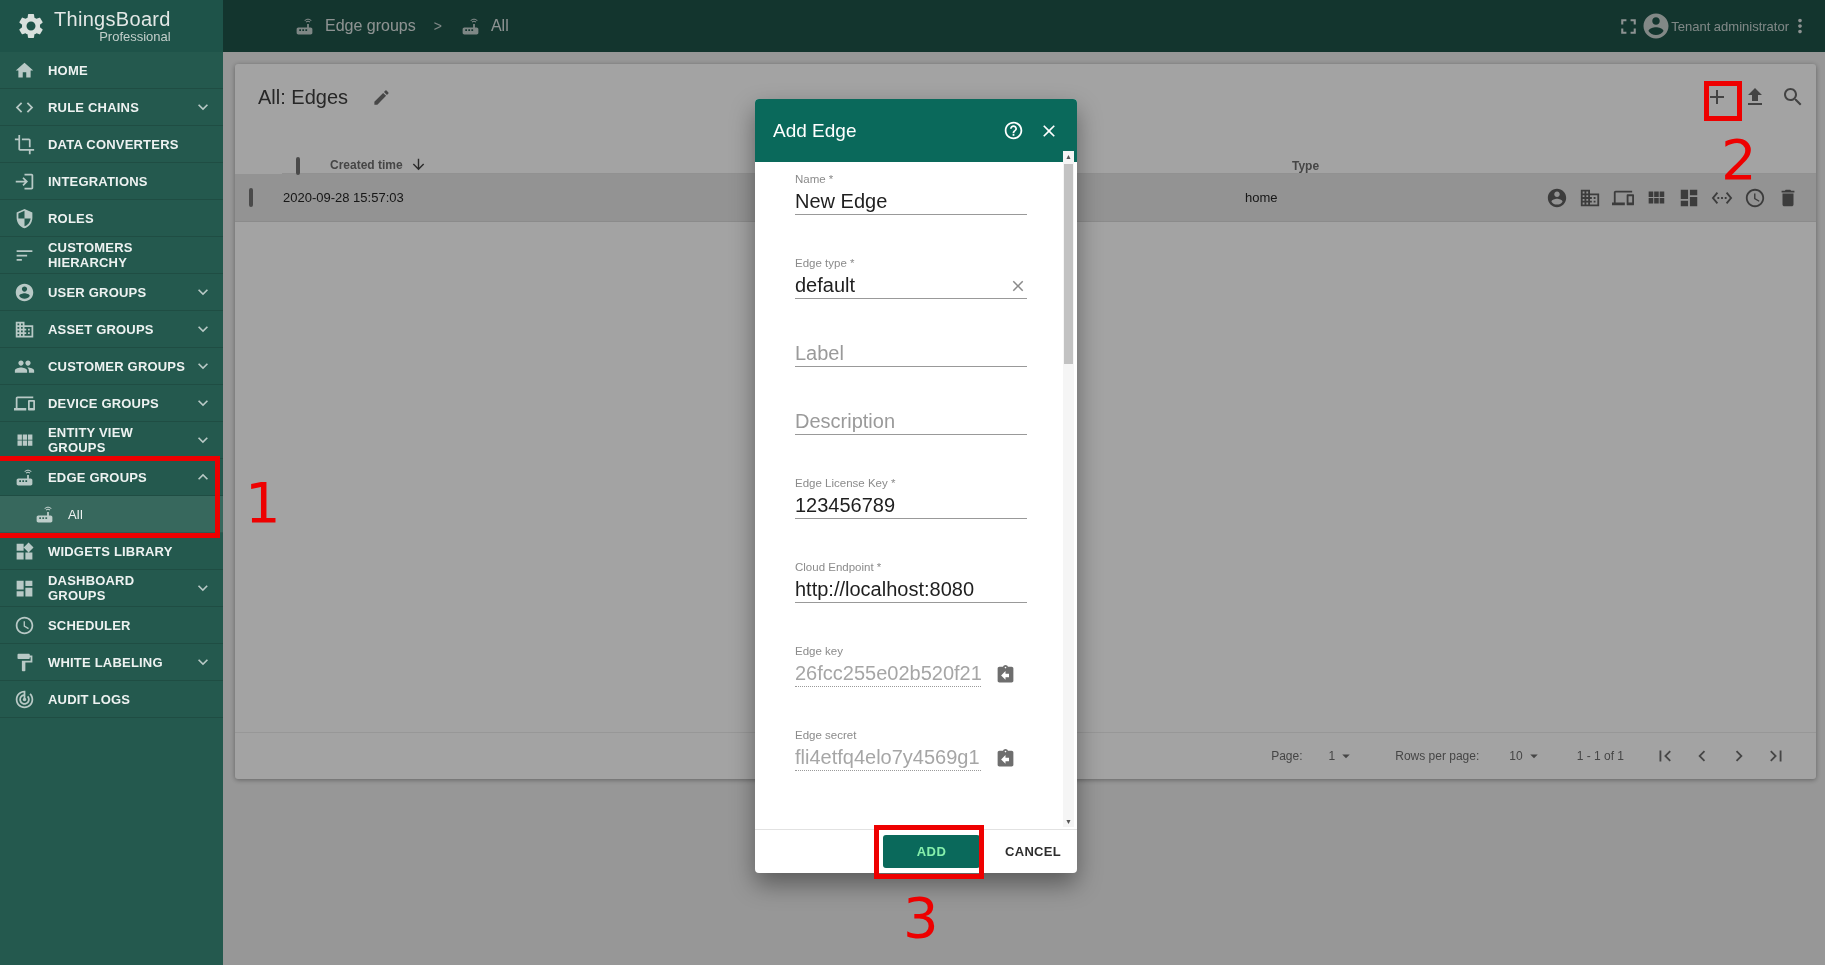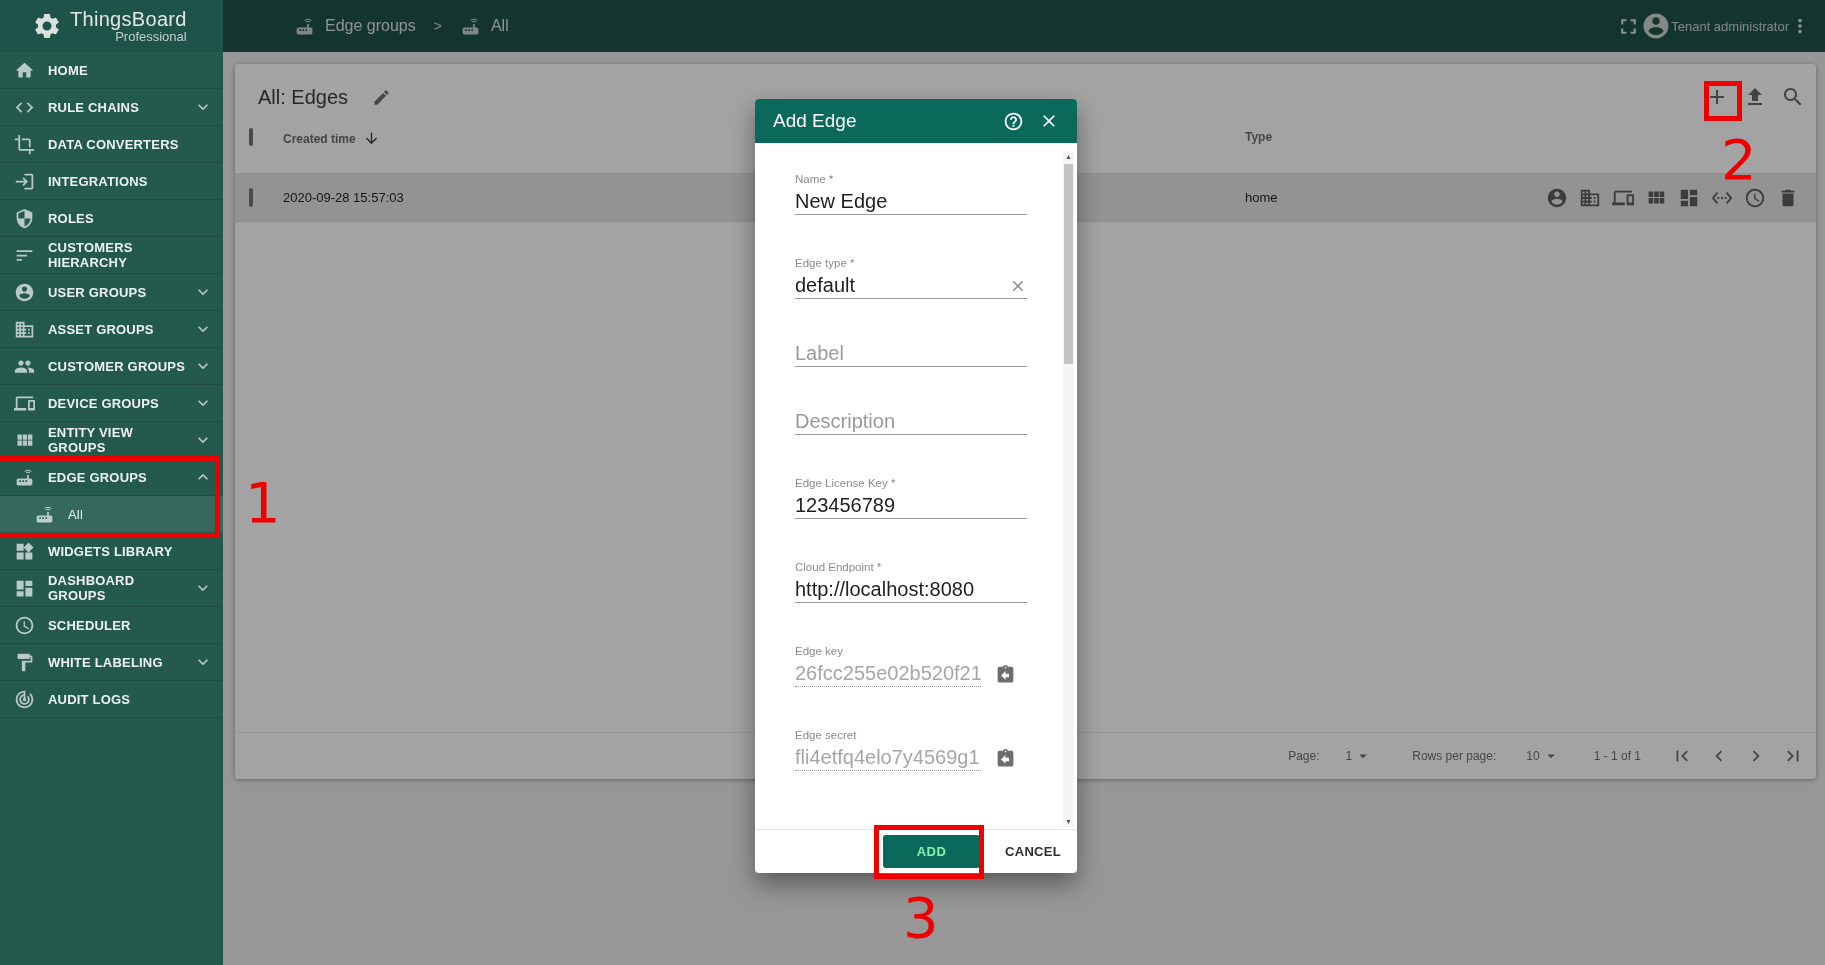--- a/index.html
+++ b/index.html
@@ -2,21 +2,21 @@
 <html><head>
 <meta charset="utf-8">
 <style>
   * { margin:0; padding:0; box-sizing:border-box; }
   body { background:#444; }
   .app { position:relative; width:1825px; height:965px; overflow:hidden; background:#ededed;
          font-family:"Liberation Sans","DejaVu Sans",sans-serif; }
 
   
   .topbar { position:absolute; top:0; left:0; width:100%; height:52px; background:#1e5349; display:flex; align-items:center; z-index:4; }
-  .logo-area { width:256px; height:52px; display:flex; align-items:center; padding-left:32px; }
+  .logo-area { width:256px; height:52px; display:flex; align-items:center; padding-left:16px; }
   .logo-ic { width:30px; height:30px; color:#d9e0dd; margin-right:8px; }
   .brand-block { display:flex; flex-direction:column; align-items:flex-end; }
   .brand { font-size:20px; color:#e3e8e6; letter-spacing:.3px; }
   .brand-sub { font-size:13px; color:#c3cfcb; margin-top:-2px; }
   .breadcrumb { margin-left:38px; display:flex; align-items:center; gap:10px; color:rgba(255,255,255,.85); font-size:16px; }
   .bc-ic { width:21px; height:21px; color:rgba(255,255,255,.75); }
   .bc-sep { font-size:14px; margin:0 8px; color:rgba(255,255,255,.75); }
   .topbar-right { position:absolute; right:14px; top:0; height:52px; display:flex; align-items:center; }
   .fs-ic { width:25px; height:25px; color:rgba(255,255,255,.85); }
   .avatar { width:30px; height:30px; color:#ccd5d2; }
@@ -35,46 +35,46 @@
 
   
   .card { position:absolute; left:235px; top:64px; width:1581px; height:715px; background:#fff;
           border-radius:3px; box-shadow:0 1px 5px rgba(0,0,0,.35); }
   .card-toolbar { position:relative; height:66px; display:flex; align-items:center; padding:0 23px; }
   .page-title { font-size:20px; color:#3d3d3d; }
   .edit-btn { width:19px; height:19px; color:#6f6f6f; margin-left:24px; cursor:pointer; }
   .toolbar-actions { position:absolute; right:11px; top:0; height:66px; display:flex; align-items:center; gap:14px; color:#6a6a6a; }
   .ta-ic { width:24px; height:24px; cursor:pointer; }
 
-  .thead { height:44px; display:flex; align-items:flex-start; padding:0 14px; border-bottom:1px solid #e3e3e3;
-           color:#6e6e6e; font-size:12px; font-weight:bold; }
+  .thead { height:44px; display:flex; align-items:flex-end; padding:0 14px; border-bottom:1px solid #e3e3e3;
+           color:#6e6e6e; font-size:12px; font-weight:bold;margin-left:47px; }
   .cell-check { width:34px; }
   .checkbox { width:17px; height:17px; border:2px solid #757575; border-radius:2px; cursor:pointer; }
   .cell-time { width:962px; display:flex; align-items:center; gap:7px; }
   .sort-ic { width:17px; height:17px; color:#444; cursor:pointer; }
   .cell-type { flex:1; }
   .trow { height:48px; background:#e6e6e6; display:flex; align-items:center; padding:0 14px;
           border-bottom:1px solid #dadada; color:#262626; font-size:13px; cursor:pointer; }
   .row-actions { width:256px; display:flex; gap:11px; align-items:center; color:#5f5f5f; }
   .ra { width:22px; height:22px; cursor:pointer; }
 
   .card-footer { position:absolute; bottom:0; left:0; right:0; height:47px; border-top:1px solid #ececec;
-                 display:flex; align-items:center; justify-content:flex-end; padding-right:12px;
+                 display:flex; align-items:center; justify-content:flex-end; padding-right:29px;
                  color:#6e6e6e; font-size:12px; }
   .pg-sel { display:flex; align-items:center; gap:2px; cursor:pointer; }
   .dd-ic { width:18px; height:18px; color:#6e6e6e; }
   .pnav { width:22px; height:22px; color:#6e6e6e; cursor:pointer; }
   .m-r26 { margin-right:26px; } .m-r40 { margin-right:40px; } .m-r30 { margin-right:30px; }
   .m-r34 { margin-right:34px; } .m-r15 { margin-right:15px; }
 
   
   .backdrop { position:absolute; left:223px; top:0; right:0; bottom:0; background:rgba(0,0,0,.36); z-index:10; }
   .modal { position:absolute; left:755px; top:99px; width:322px; height:774px; background:#fff;
            border-radius:4px; z-index:20; box-shadow:0 11px 24px rgba(0,0,0,.4); }
-  .modal-header { height:44px; background:#0a695b; border-radius:4px 4px 0 0; display:flex; align-items:center; padding:12px 18px; color:#fff; }
+  .modal-header { height:63px; background:#0a695b; border-radius:4px 4px 0 0; display:flex; align-items:center; padding:12px 18px; color:#fff; }
   .modal-title { font-size:19px; }
   .mh-actions { margin-left:auto; display:flex; align-items:center; gap:15px; }
   .help-ic { width:21px; height:21px; color:#fff; cursor:pointer; }
   .close-ic { width:20px; height:20px; color:#fff; cursor:pointer; }
 
   .modal-body { position:absolute; top:50px; bottom:44px; left:0; right:14px; padding:24px 0 0 40px; overflow:hidden; }
   .field { width:232px; margin-bottom:42px; }
   .f-label { font-size:11.5px; color:#8b8b8b; height:16px; }
   .f-value { position:relative; font-size:20px; color:#1f1f1f; height:26px; display:flex; align-items:center;
              border-bottom:1px solid #999; }

